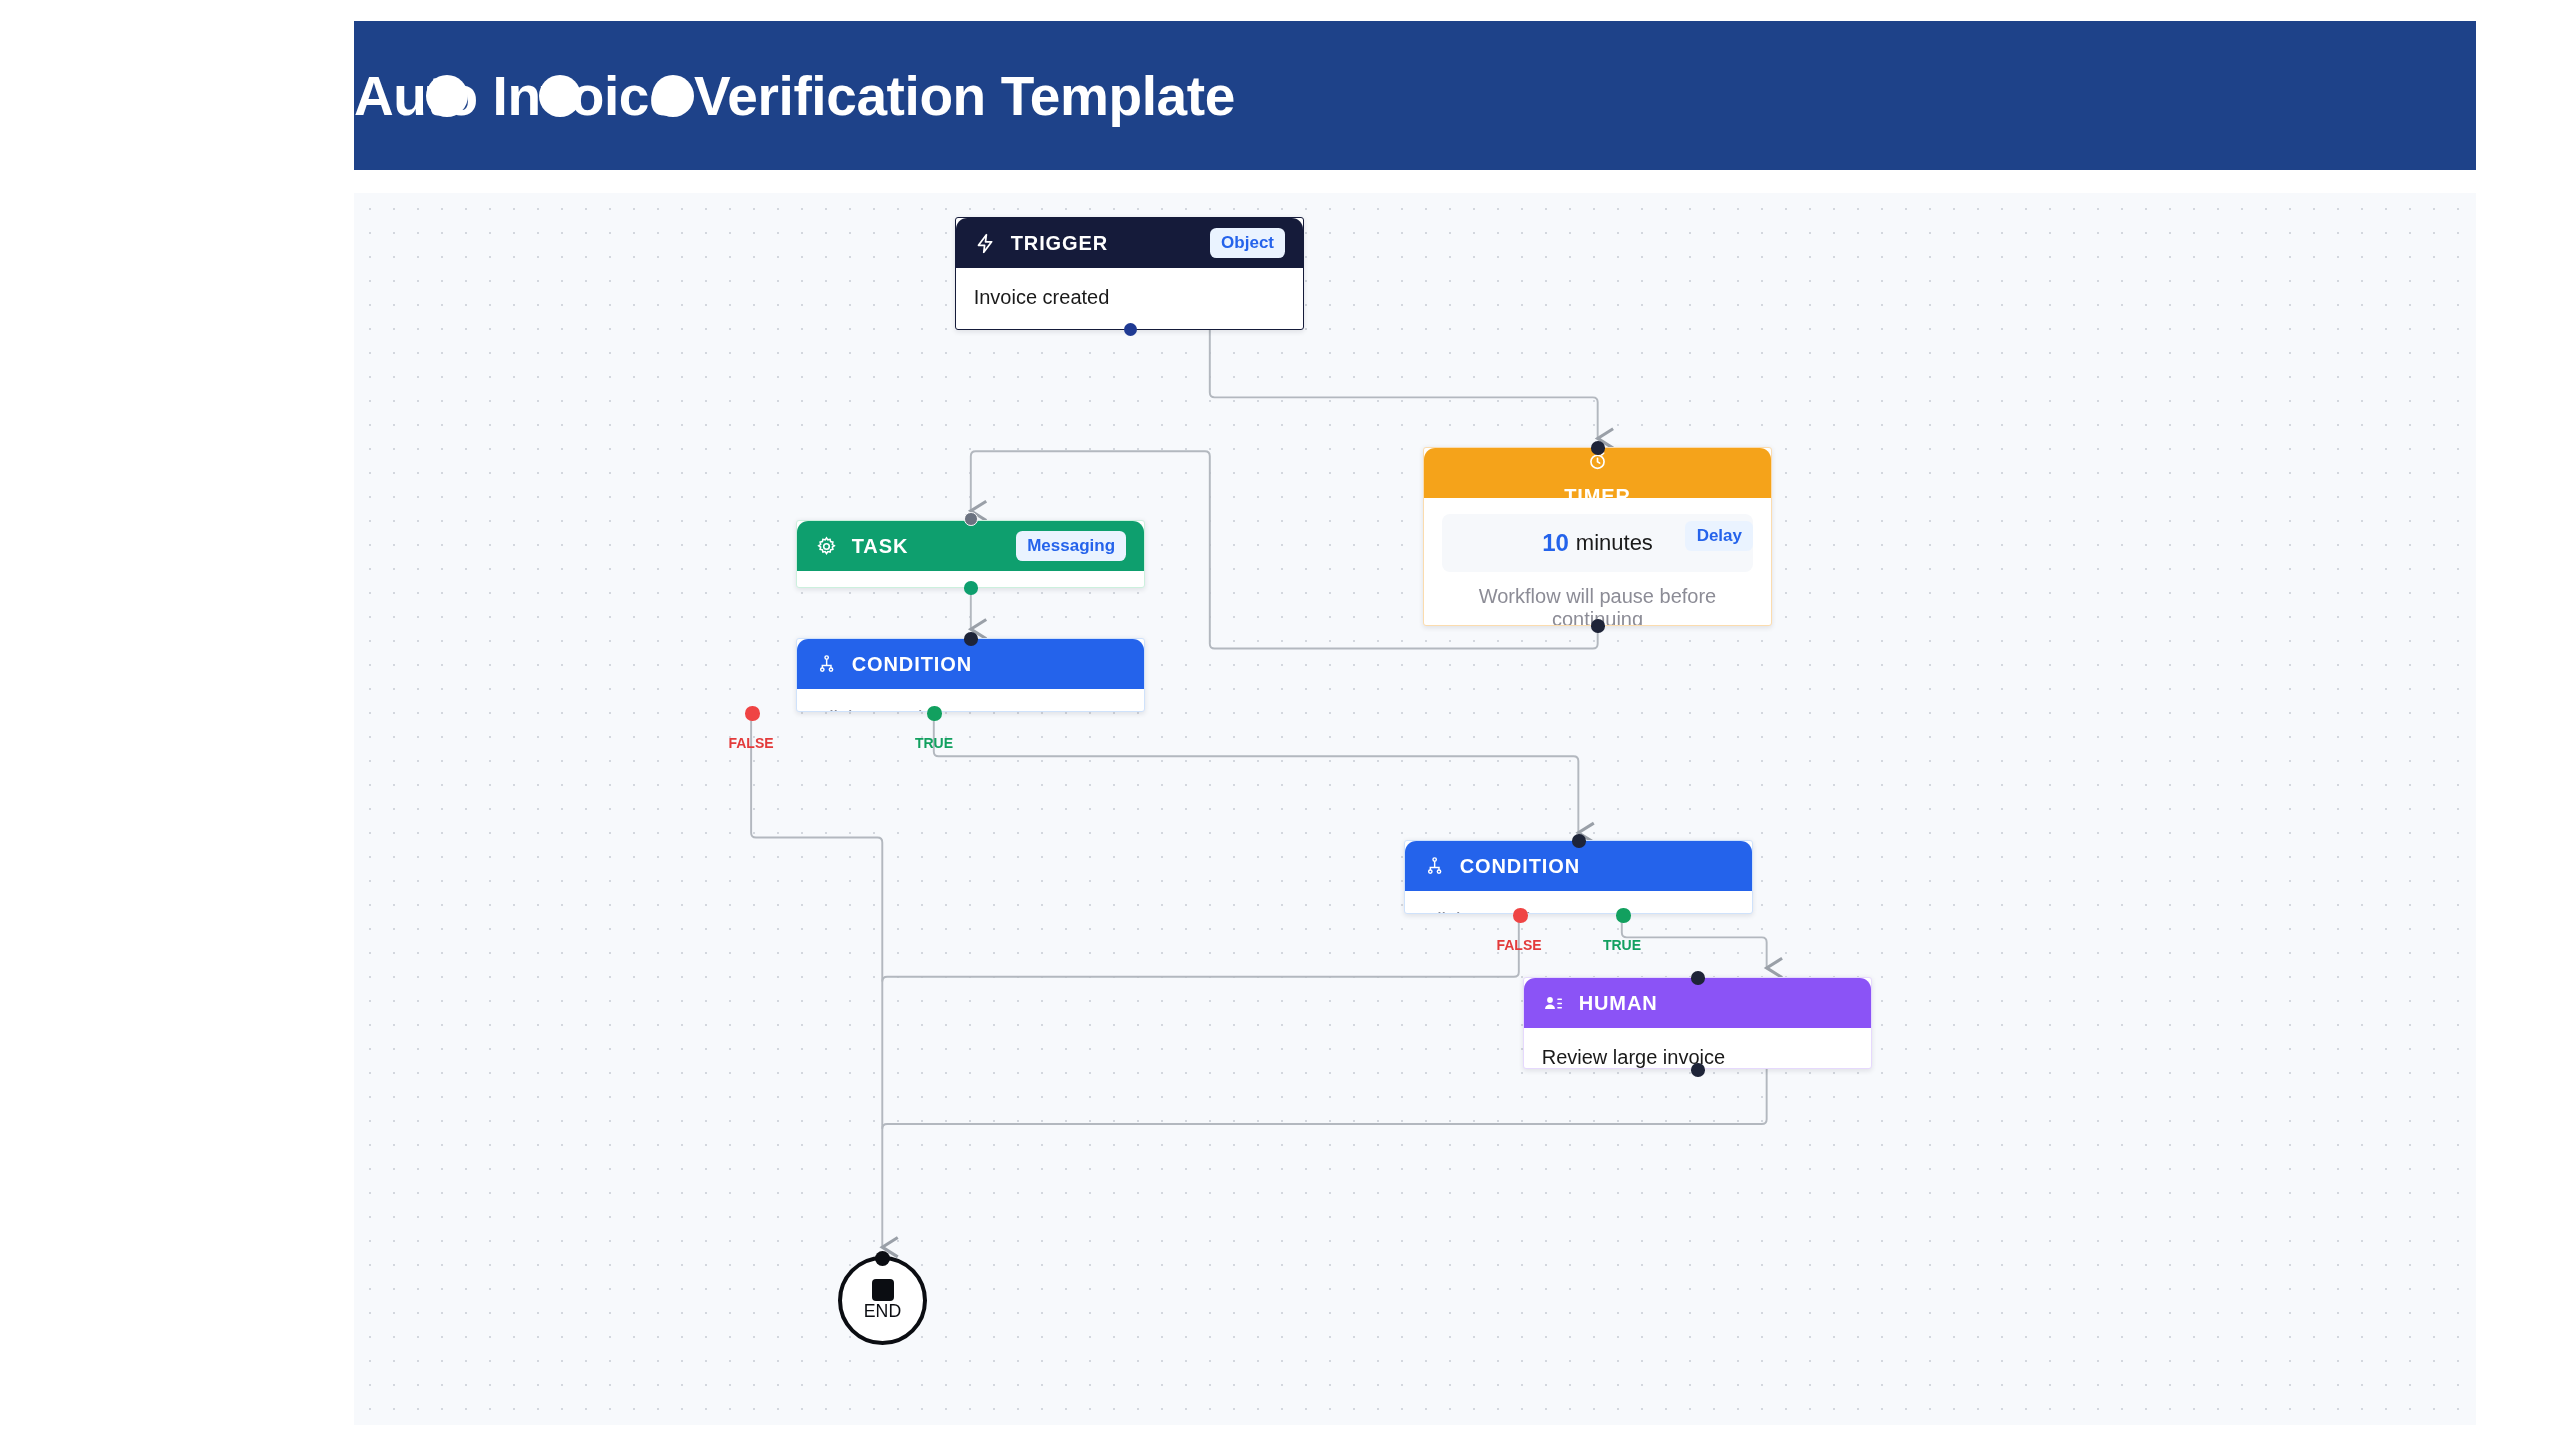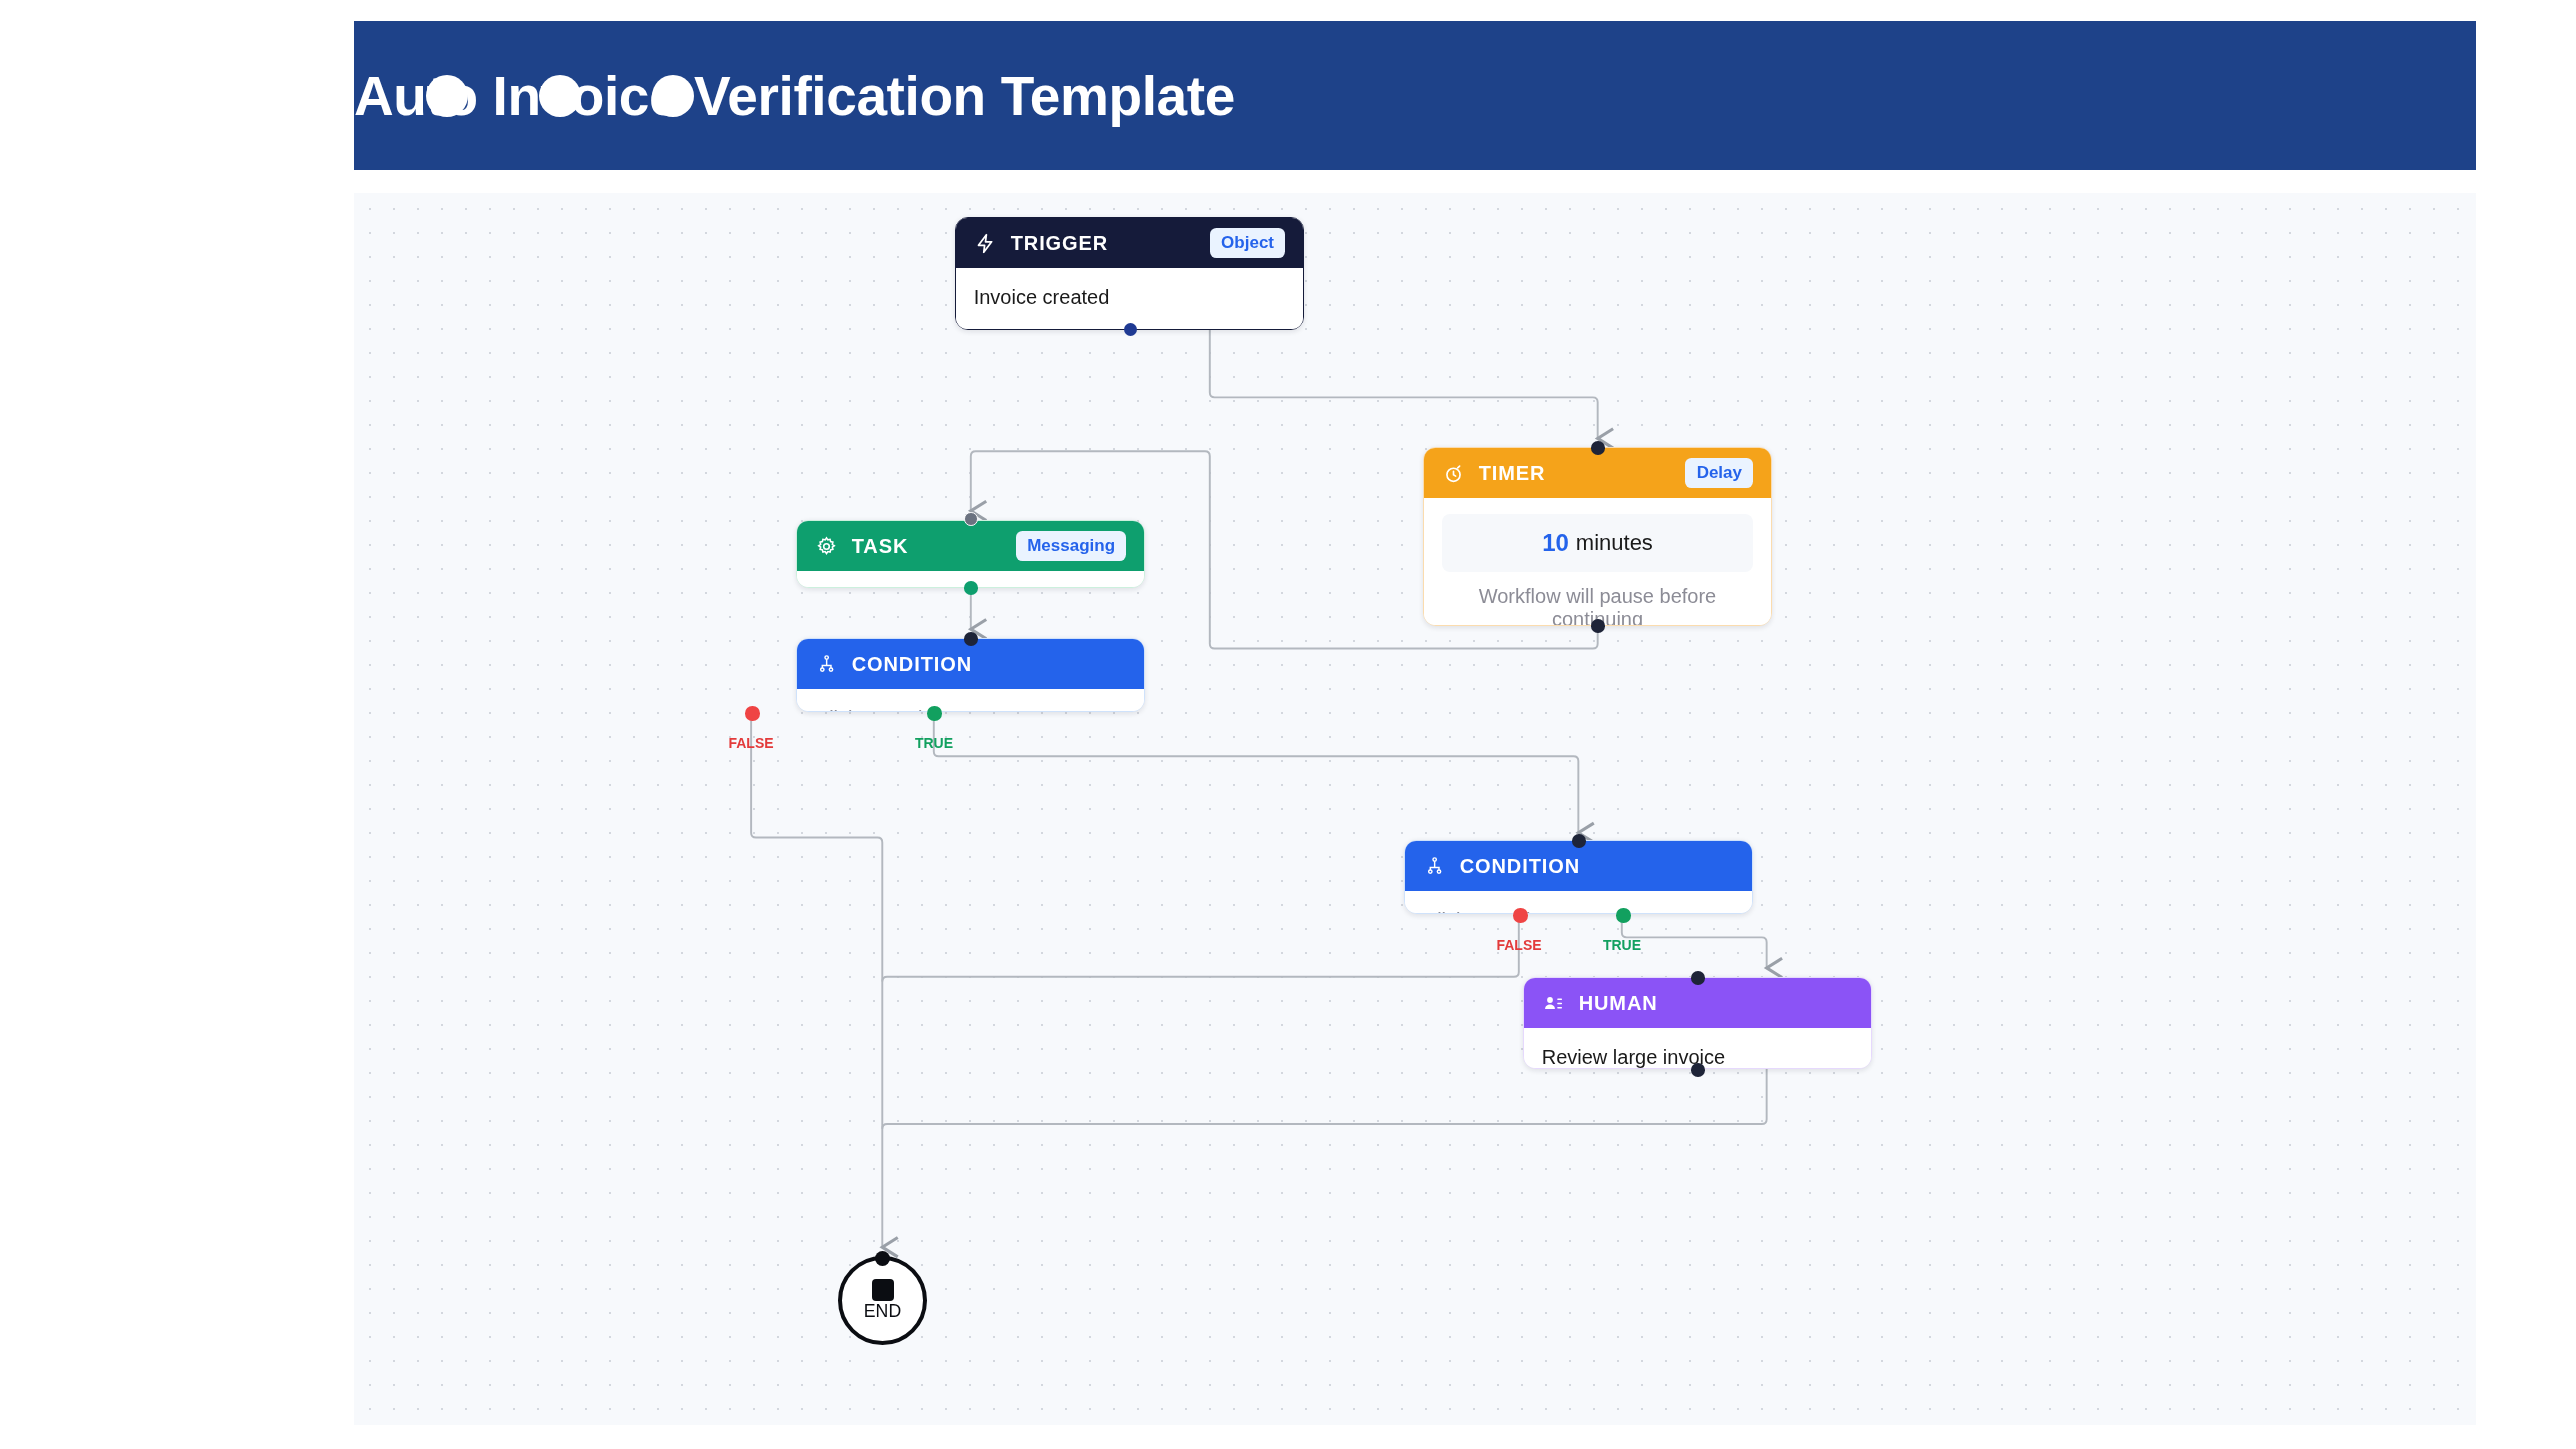--- a/index.html
+++ b/index.html
@@ -39,21 +39,21 @@
     background-image: radial-gradient(#D3D7DE 1.1px, transparent 1.2px);
     background-size: 24px 24px;
     background-position: 4px 4px;
     overflow: hidden;
   }
   .edges { position: absolute; left:0; top:0; width: 2122px; height: 1232px; }
 
   
   .node {
     position: absolute;
-    border-radius: 13px;
+    border-radius: 3px;
     background: #ffffff;
     box-shadow: 0 1.6px 5.6px rgba(16,24,40,0.10);
     overflow: visible;
     z-index: 5;
   }
   .node-inner {
     border-radius: 11.3px;
     overflow: hidden;
     background:#fff;
     height: 100%;
@@ -90,21 +90,21 @@
     display: flex; align-items: center;
   }
   .node-body.placeholder { color: #8C8C96; }
 
   
   .n-trigger   { border: 1.6px solid #151B3A; }
   .n-trigger   .node-head { background: #151B3A; }
   .n-task      { border: 1.6px solid #CCF0DD; }
   .n-task      .node-head { background: #0E9F6E; }
   .n-timer     { border: 1.6px solid #FBDCAE; }
-  .n-timer     .node-head { background: #F5A31A; }
+  .n-timer     .node-head { background: #F5A31A; flex-direction: column; }
   .n-cond      { border: 1.6px solid #CFE2FB; }
   .n-cond      .node-head { background: #2463EB; }
   .n-human     { border: 1.6px solid #E6D9FD; }
   .n-human     .node-head { background: #8B53F6; }
 
   
   .timer-body { display:block; padding: 16px 17.7px 13px; }
   .timer-value-box {
     background: #F6F8FB;
     border-radius: 8px;

